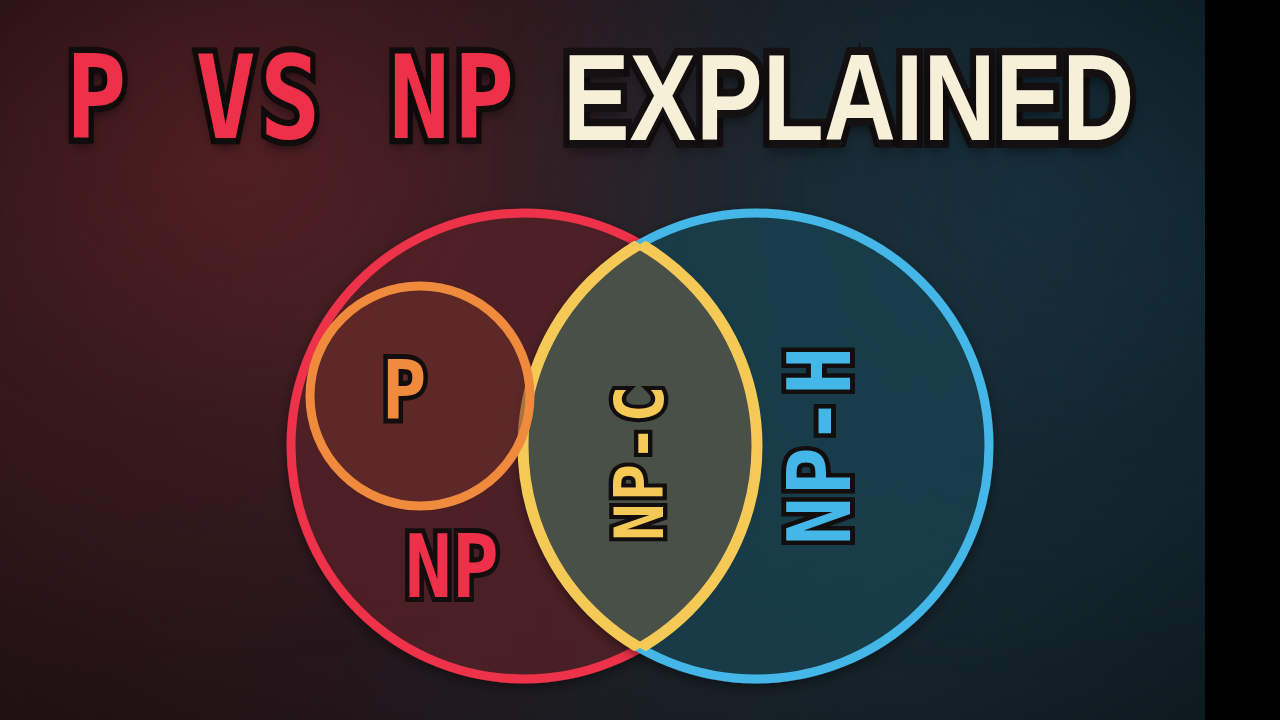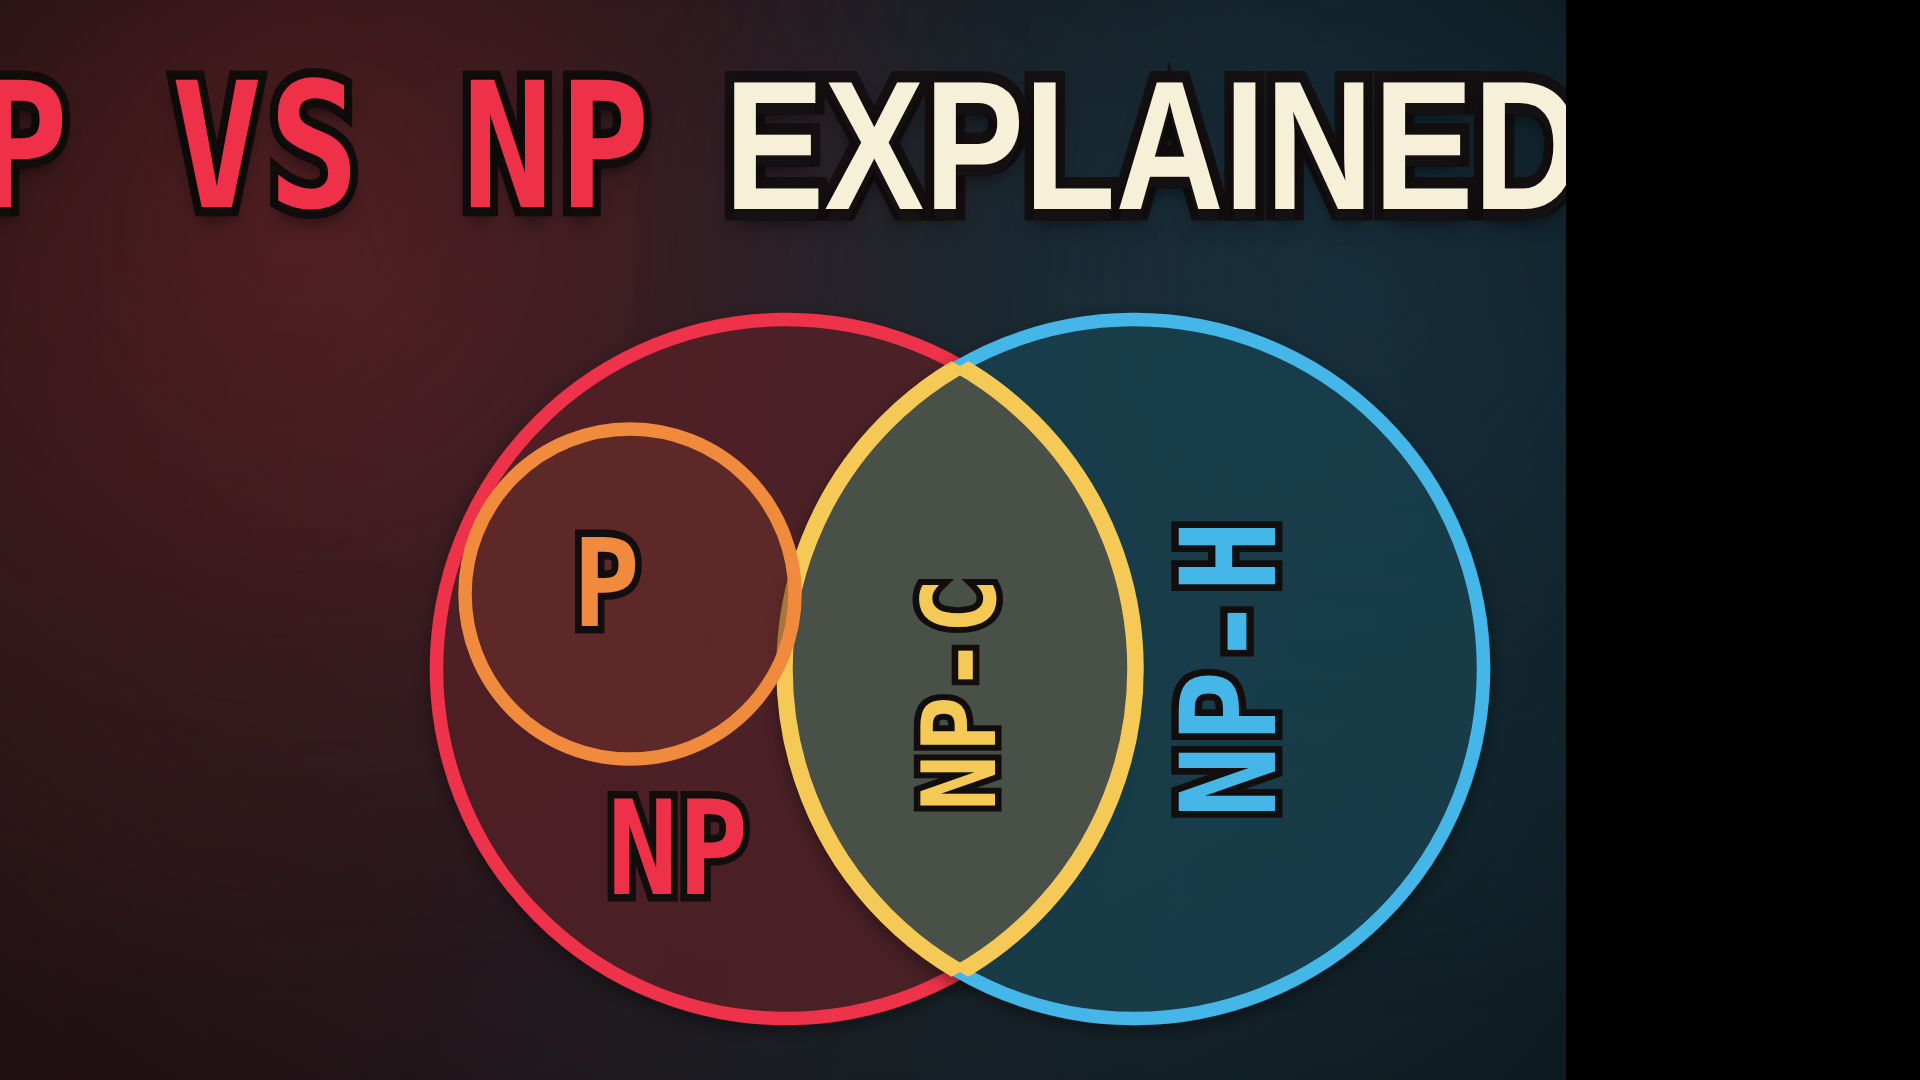--- a/index.html
+++ b/index.html
@@ -3,21 +3,21 @@
 <meta charset="utf-8">
 <title>P vs NP Explained</title>
 <style>
   html, body {
     margin: 0;
     padding: 0;
     background: #000;
   }
   #stage {
     position: relative;
-    width: 1044px;
+    width: 1205px;
     height: 720px;
     overflow: hidden;
     font-family: "DejaVu Sans", sans-serif;
     background: #2a1618;
   }
 
   
   .bg-base {
     position: absolute;
     inset: 0;

